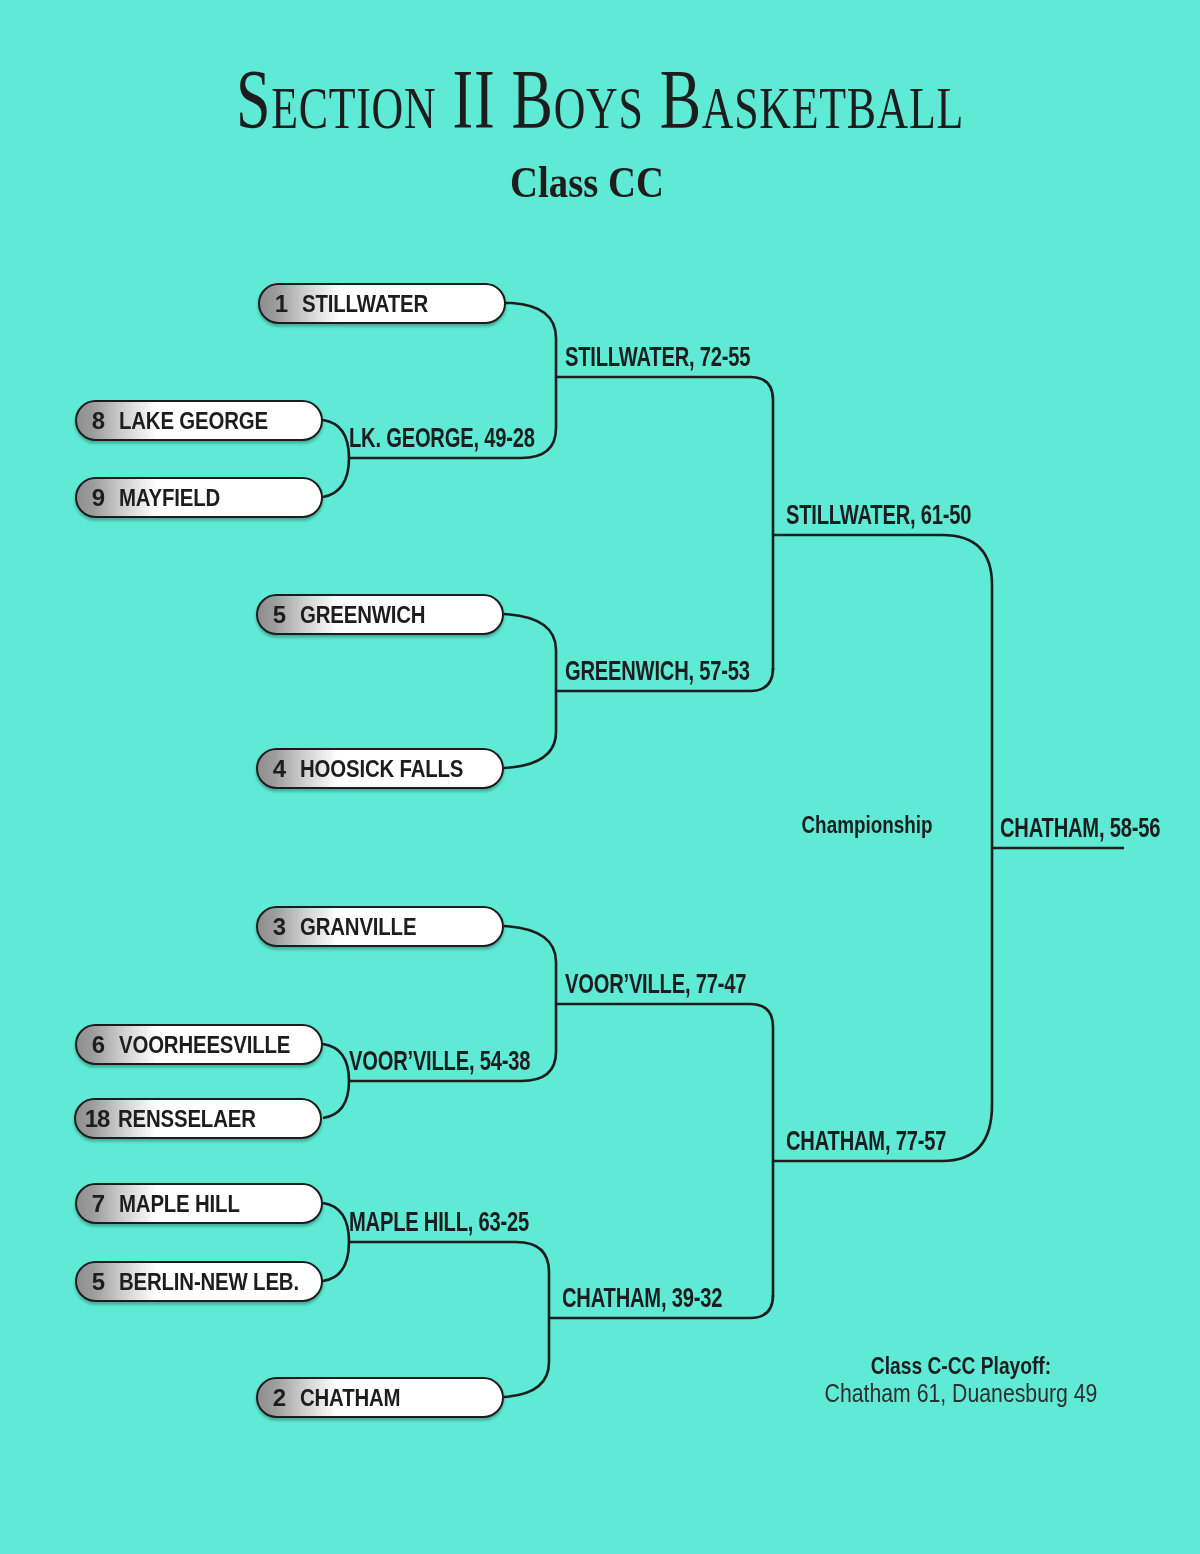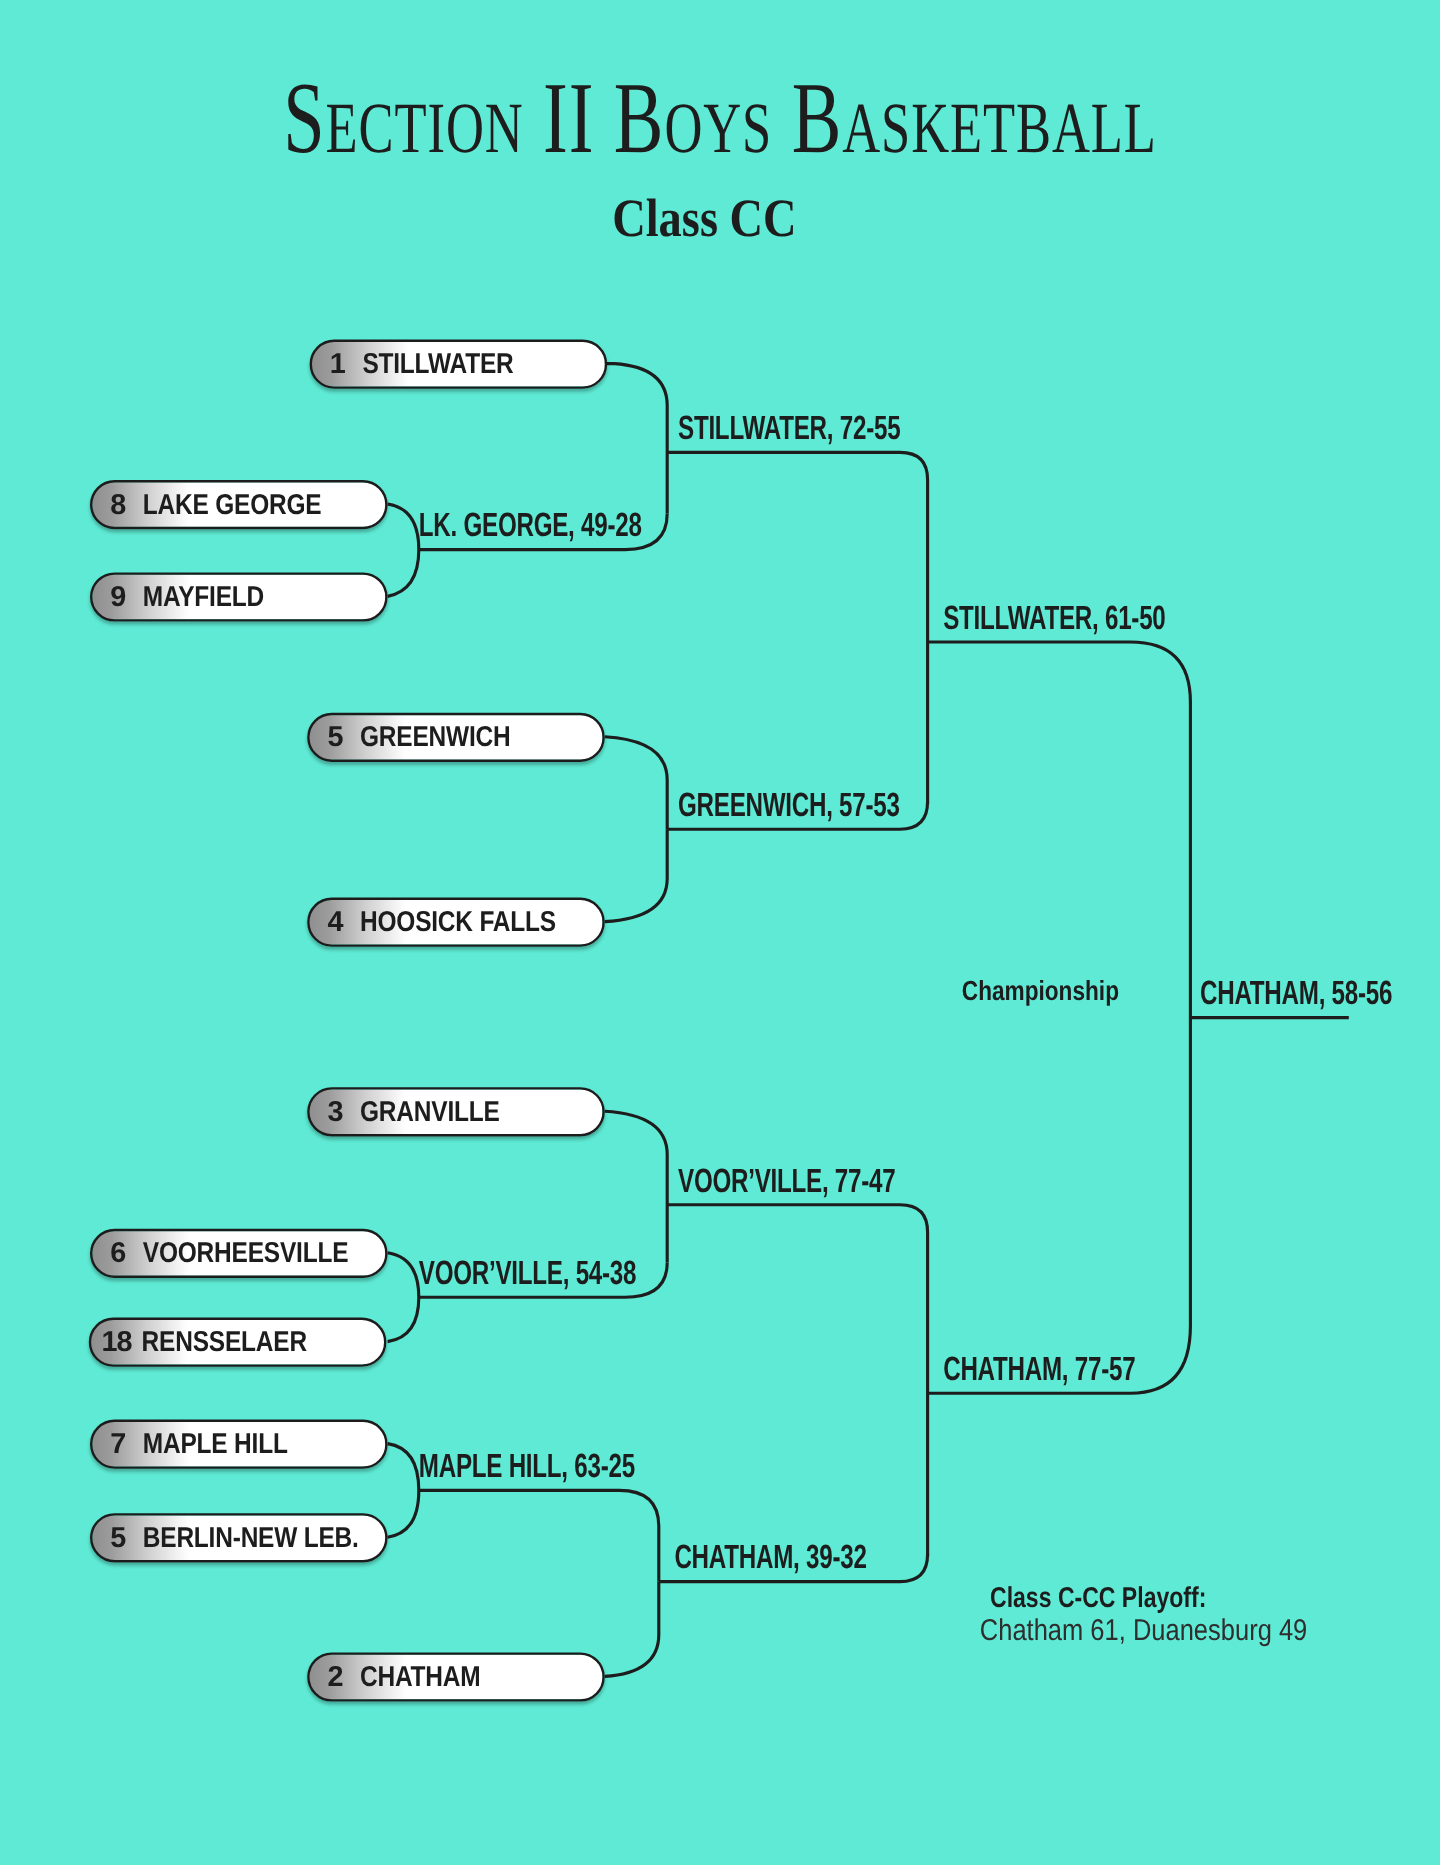--- a/index.html
+++ b/index.html
@@ -44,21 +44,21 @@
   .rlabel {
     position:absolute; font-weight:700; font-size:28px; line-height:30px;
     white-space:nowrap; transform:scaleX(0.72); transform-origin:0 100%;
     letter-spacing:-0.3px;
   }
   .round-label {
     position:absolute; left:742px; top:812px; width:250px; text-align:center;
     font-weight:700; font-size:23px; line-height:26px;
     transform:scaleX(0.82); transform-origin:50% 50%; white-space:nowrap;
   }
-  .note { position:absolute; left:791px; top:1318px; width:340px; }
+  .note { position:absolute; left:791px; top:1352px; width:340px; text-align:center; }
   .note-title {
     font-weight:700; font-size:24px; line-height:27px; white-space:nowrap;
     transform:scaleX(0.80); transform-origin:50% 50%;
   }
   .note-body {
     font-weight:400; font-size:25px; line-height:28px; color:#2e2e2e;
     white-space:nowrap; transform:scaleX(0.85); transform-origin:50% 50%;
   }
 </style>
 </head>

